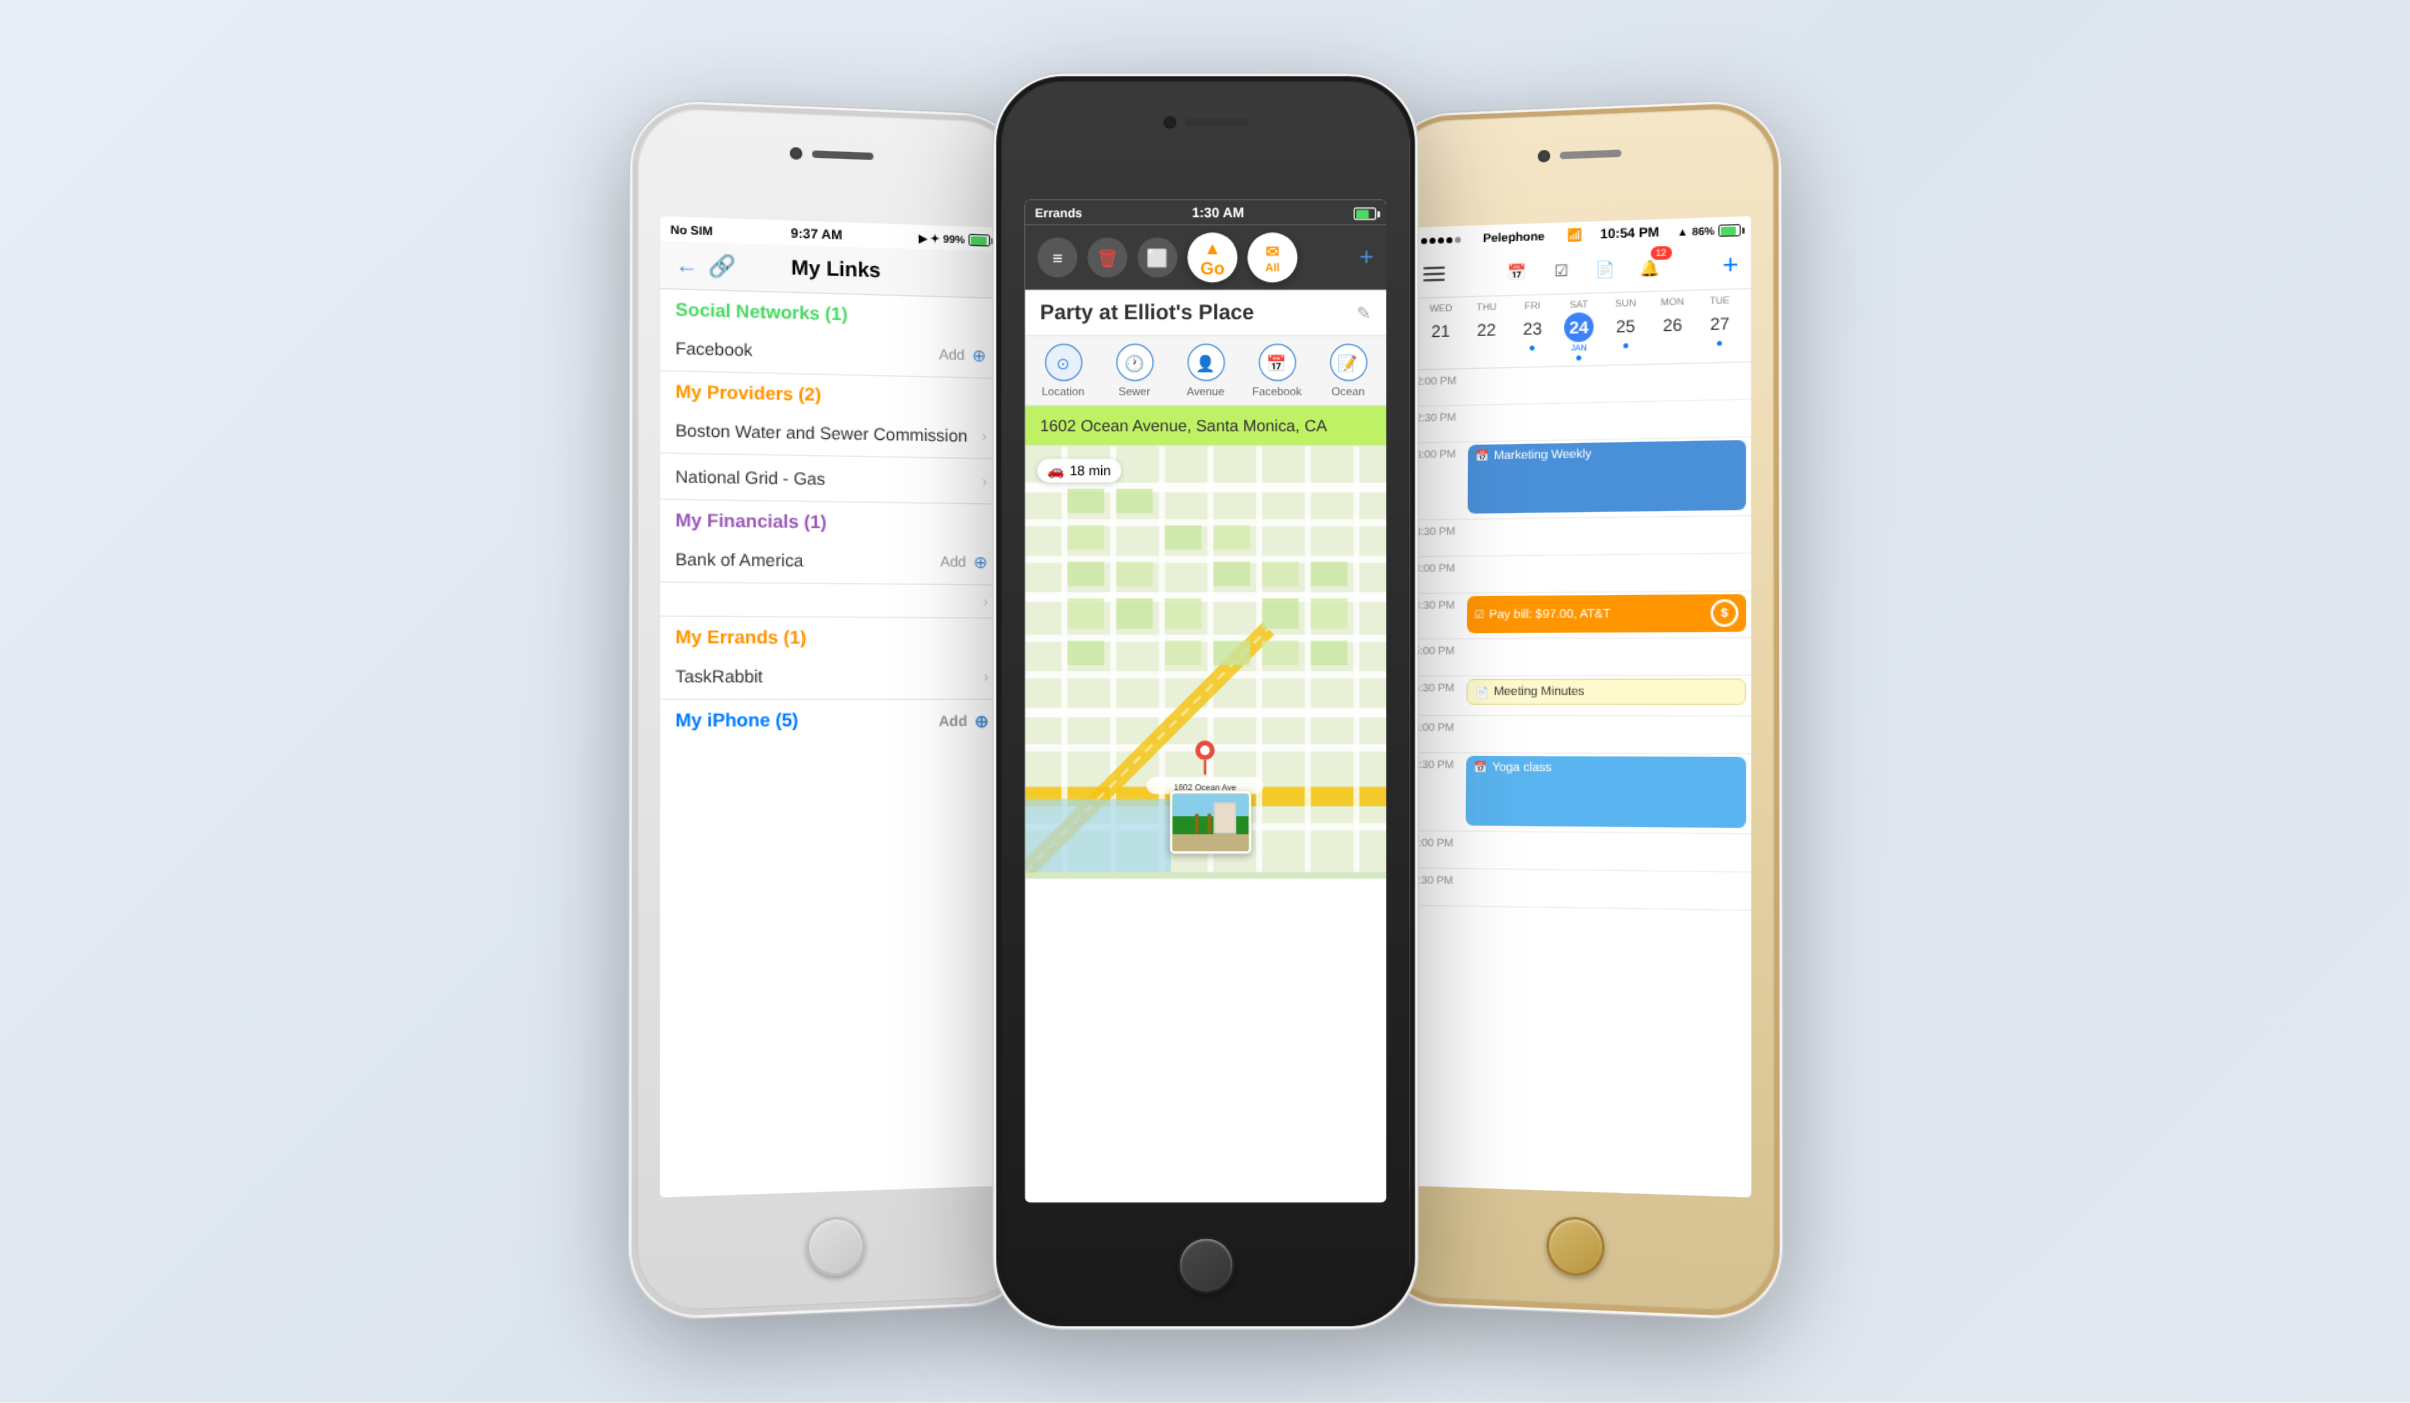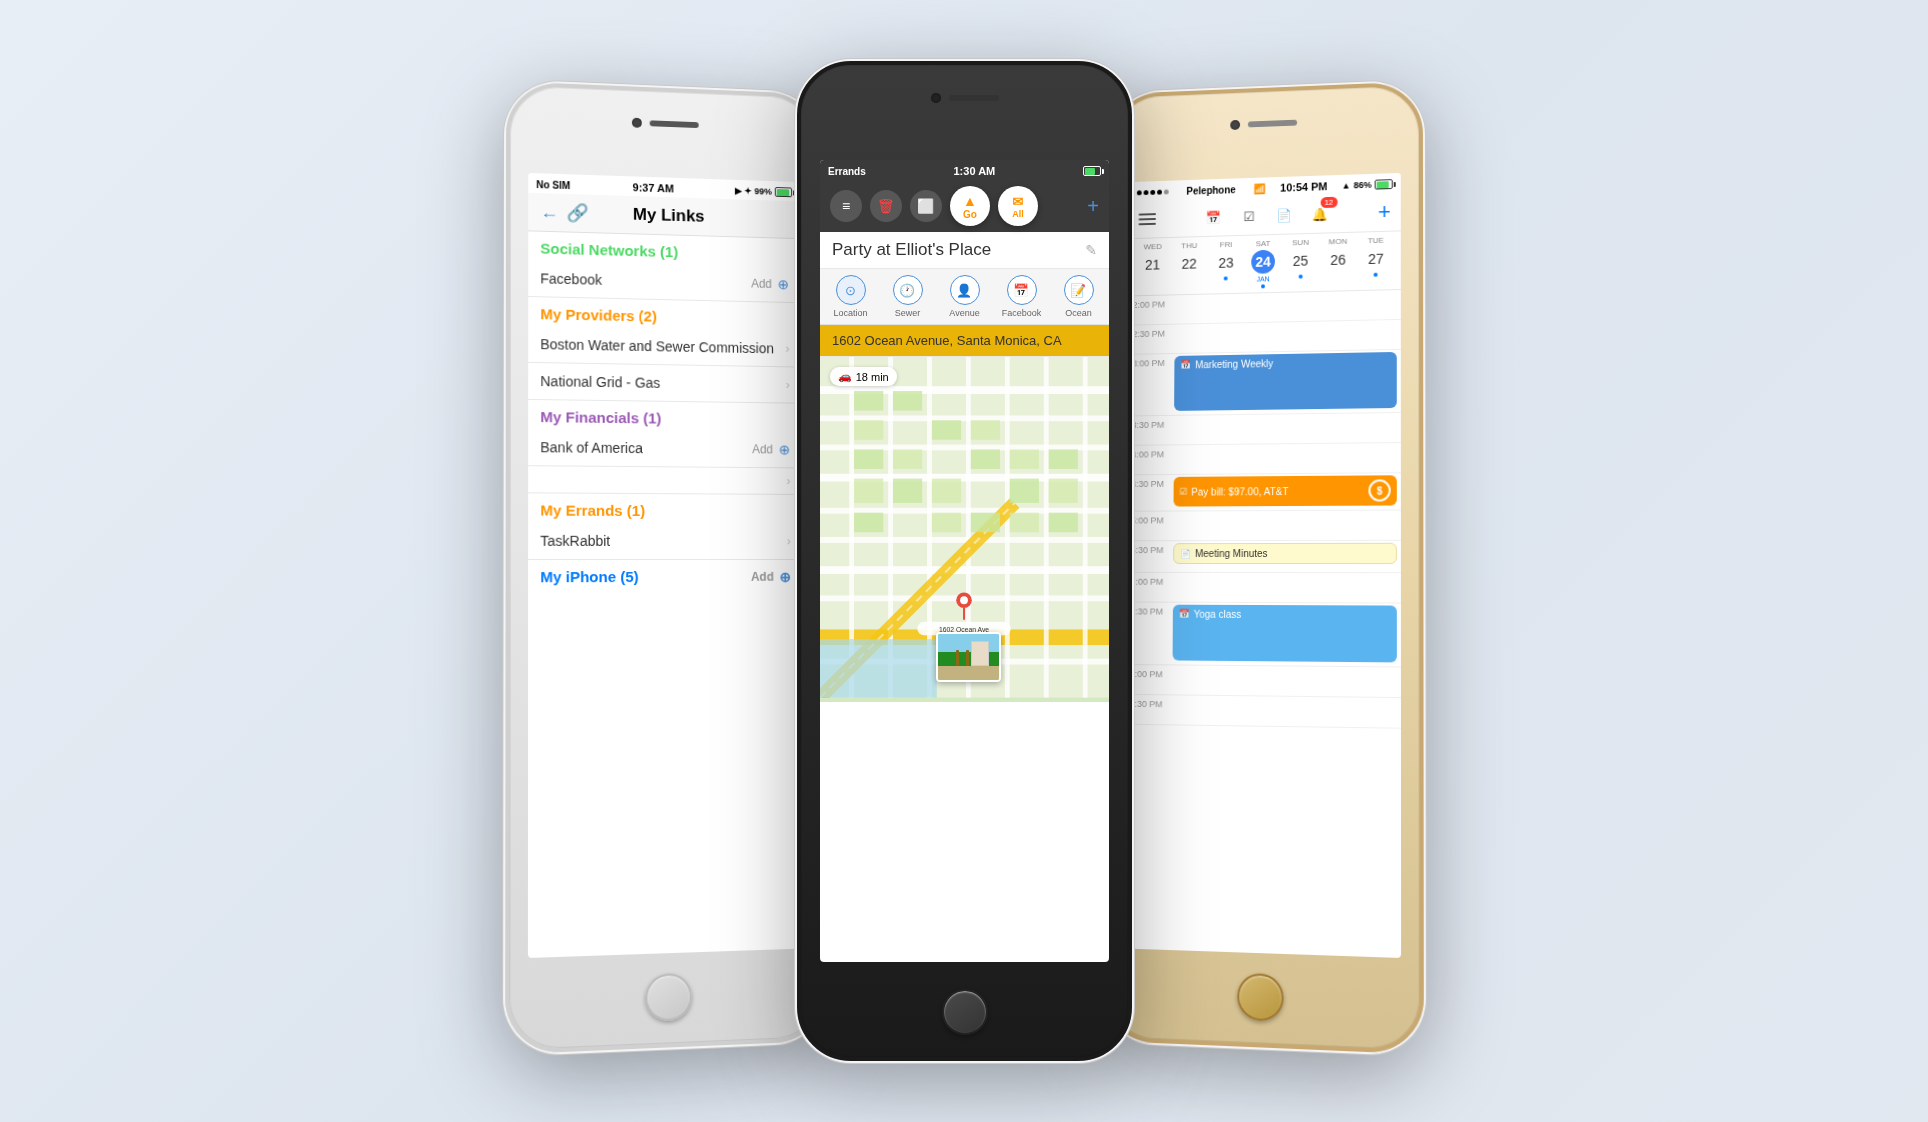--- a/index.html
+++ b/index.html
@@ -331,21 +331,21 @@
 
     .toolbar-spacer { flex: 1; }
     .toolbar-plus { color: #4a90d9; font-size: 20px; font-weight: 300; }
 
     .event-header {
       padding: 8px 12px;
       background: #fff;
       border-bottom: 1px solid #e8e8e8;
     }
 
-    .event-title { font-size: 17px; font-weight: 400; color: #333; }
+    .event-title { font-size: 17px; font-weight: 700; color: #333; }
     .event-edit-icon { color: #aaa; font-size: 14px; }
 
     .event-tabs {
       display: flex;
       background: #f5f5f5;
       border-bottom: 1px solid #e0e0e0;
       padding: 6px 8px;
       gap: 12px;
     }
 
@@ -373,21 +373,21 @@
 
     .event-tab-active .event-tab-icon {
       background: #e8f0fc;
       border-color: #4a90d9;
     }
 
     .event-address {
       padding: 8px 12px;
       font-size: 13px;
       color: #333;
-      background: #eab308;
+      background: #bef264;
       border-bottom: 1px solid #e8e8e8;
     }
 
     .map-area {
       flex: 1;
       background: #d4e8c2;
       position: relative;
       overflow: hidden;
     }
 
@@ -726,21 +726,21 @@
           </span>
         </span>
       </div>
 
       <div class="event-toolbar">
         <div class="toolbar-btn">≡</div>
         <div class="toolbar-btn" style="color:#ff4444;">🗑</div>
         <div class="toolbar-btn">⬜</div>
         <div class="toolbar-go-btn">
           <span style="font-size:14px;color:#ff9500;">▲</span>
-          <span style="font-size:10px;color:#ff9500;font-weight:700;">Go</span>
+          <span style="font-size:14px;color:#ff9500;font-weight:700;">Go</span>
         </div>
         <div class="toolbar-all-btn">
           <span style="font-size:13px;color:#ff9500;">✉</span>
           <span style="font-size:9px;color:#ff9500;font-weight:700;">All</span>
         </div>
         <div class="toolbar-spacer"></div>
         <div class="toolbar-plus">+</div>
       </div>
 
       <div class="event-header">

